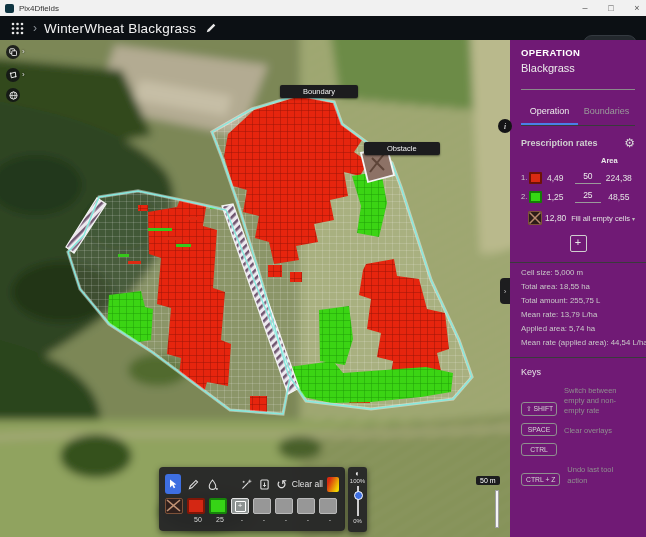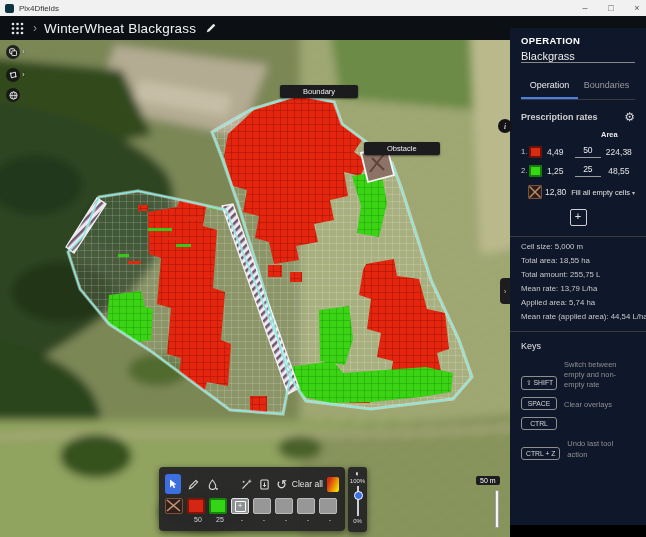--- a/index.html
+++ b/index.html
@@ -59,25 +59,25 @@
   
   .opacity-panel{left:348px;top:467px;width:19px;height:65px;background:rgba(38,38,40,.96);border-radius:3px;
                  display:flex;flex-direction:column;align-items:center;box-shadow:0 2px 6px rgba(0,0,0,.5);}
   .op-icon{color:#eee;font-size:8px;line-height:9px;margin-top:2px;}
   .op-max,.op-min{color:#ddd;font-size:6px;}
   .op-track{width:2px;height:30px;background:#cfcfcf;margin:2px 0;position:relative;}
   .op-thumb{position:absolute;left:-3px;top:5px;width:7px;height:7px;border-radius:50%;background:#3e6fe1;
             border:1px solid #fff;}
 
   
-  .panel{left:510px;top:28px;width:136px;height:497px;background:#0f172a;box-sizing:border-box;
+  .panel{left:510px;top:40px;width:136px;height:497px;background:#701a75;box-sizing:border-box;
          padding:7px 11px 0 11px;color:#ddd;}
   .panel-section-title{font-size:9.5px;font-weight:bold;color:#fff;letter-spacing:.4px;}
   .name-input{width:100%;background:transparent;border:none;border-bottom:1px solid #8a8a8a;color:#ececec;
-              font-size:11px;padding:2px 0 0 0;margin-top:0;outline:none;
+              font-size:11px;padding:2px 0 15px 0;margin-top:0;outline:none;
               font-family:"Liberation Sans",sans-serif;}
   .tabs{display:flex;margin-top:10px;border-bottom:1px solid #3a3a3c;}
   .tab{flex:1;text-align:center;font-size:9px;padding:6px 0 7px 0;color:#9a9a9a;}
   .tab.active{color:#ececec;border-bottom:2px solid #4a7fe8;}
   .rx-title-row{display:flex;align-items:center;justify-content:space-between;margin-top:11px;}
   .rx-title{font-size:9px;color:#cfcfcf;font-weight:bold;}
   .gear{font-size:12px;color:#d8d8d8;line-height:12px;}
   .rx-head{display:flex;margin-top:7px;font-size:7.5px;font-weight:bold;color:#e8e8e8;gap:40px;}
   .rx-row{display:flex;align-items:center;margin-top:6px;font-size:8.5px;color:#e2e2e2;}
   .c-idx{width:9px;font-size:7.5px;color:#cfcfcf;}

